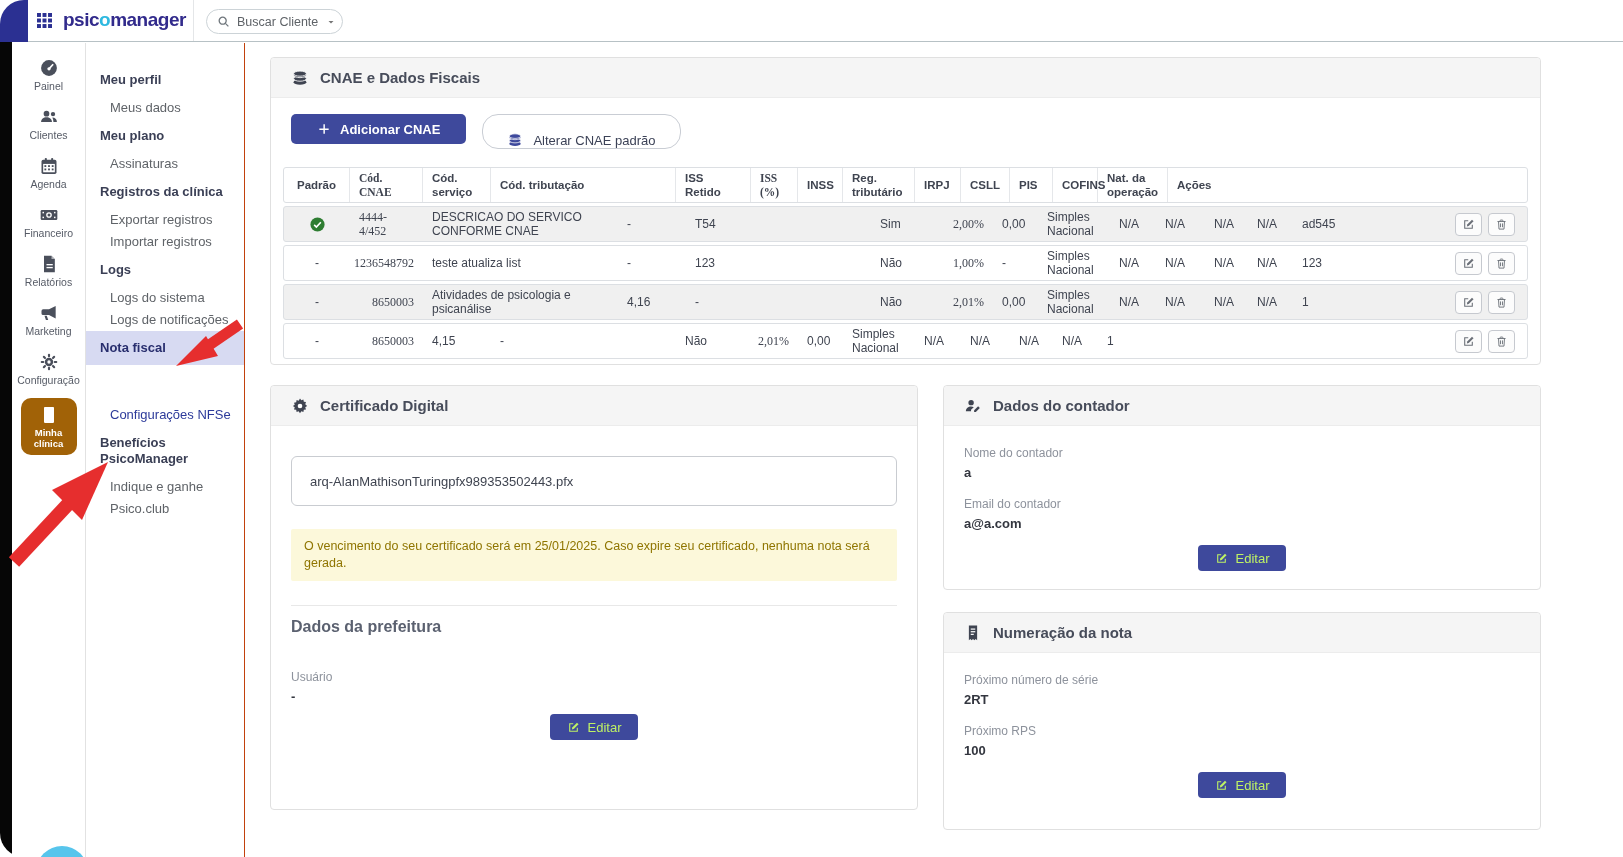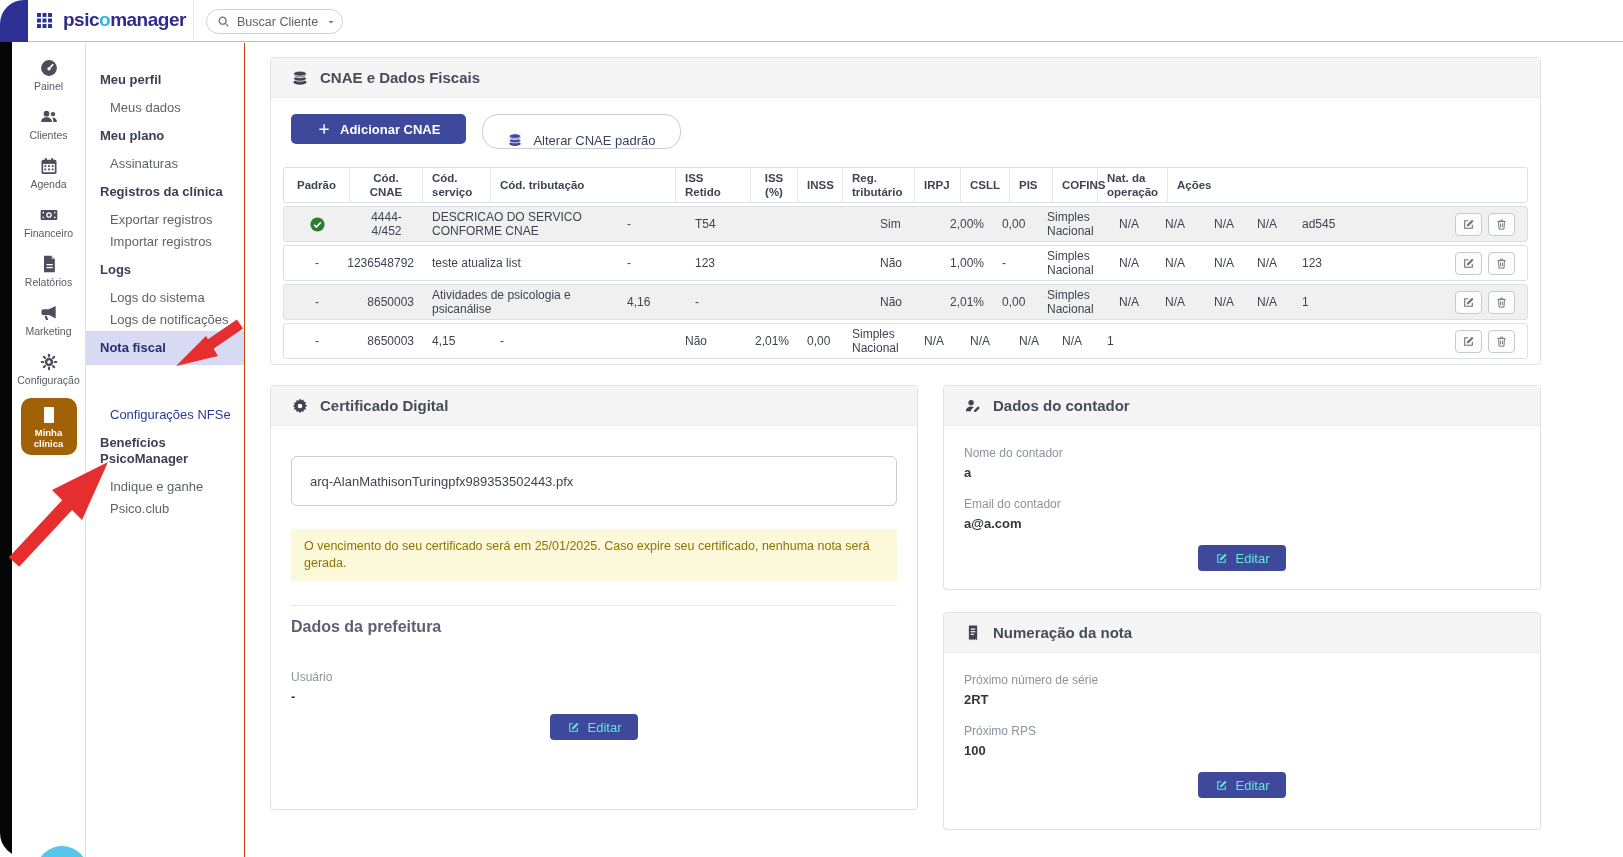--- a/index.html
+++ b/index.html
@@ -63,40 +63,40 @@
   .btn-pill .b-ic { width:16px; height:16px; color:#3e499c; display:flex; }
   .btn-pill .b-ic svg { width:16px; height:16px; }
 
   .tbl { margin-top:18px; }
   .tbl-head { display:flex; border:1px solid #dcdfe3; border-radius:3px; background:#fff; min-height:36px; }
   .tbl-head .cell { font-weight:700; font-size:11.5px; color:#3f4450; border-right:1px solid #e5e7ea; }
   .tbl-head .cell:last-child { border-right:none; }
   .tbl-row { display:flex; border:1px solid #dcdfe3; border-radius:3px; margin-top:3px; min-height:34px; background:#fff; }
   .tbl-row.striped { background:#f0f0f0; }
   .cell { padding:3px 9px; font-size:12px; color:#3f4450; display:flex; align-items:center; line-height:14px; flex:none; }
-  .cell.right { justify-content:flex-end; text-align:center; }
+  .cell.right { justify-content:flex-end; text-align:left;font-family:Liberation Serif, serif; }
   .cell.center { justify-content:center; text-align:center; }
   .cell.actions { flex:1; justify-content:flex-end; gap:6px; padding-right:12px; }
   .act-btn { width:27px; height:23px; border:1px solid #c6c9cf; border-radius:4px; background:#fcfcfc; color:#6b7078; display:flex; align-items:center; justify-content:center; cursor:pointer; }
   .act-btn svg { width:13px; height:13px; }
   .chk { width:17px; height:17px; display:flex; }
   .chk svg { width:17px; height:17px; }
 
   
   .cert-body { padding:0 20px; }
   .file-box { margin-top:30px; height:50px; border:1px solid #c9ccd1; border-radius:6px; display:flex; align-items:center; padding:0 18px; font-size:13px; color:#3f4450; cursor:pointer; background:#fff; }
   .warn { margin-top:23px; background:#fcf8da; color:#8f7500; font-size:12.5px; line-height:17px; padding:9px 13px; border-radius:2px; }
   .divider { margin-top:24px; border:none; border-top:1px solid #e8e8e8; }
   .sub-head { margin-top:12px; font-size:16px; font-weight:700; color:#5b6170; }
   .field-label { margin-top:34px; font-size:12px; color:#8d929c; }
   .field-label.tight { margin-top:17px; }
   .field-label.first { margin-top:20px; }
   .field-value { margin-top:5px; font-size:13px; font-weight:700; color:#33363f; }
   .btn-center { display:flex; justify-content:center; margin-top:10px; }
-  .btn-edit { display:flex; align-items:center; gap:8px; height:26px; padding:0 17px; background:#3e499c; color:#5eead4; border:none; border-radius:4px; font-size:13px; font-family:inherit; cursor:pointer; }
+  .btn-edit { display:flex; align-items:center; gap:8px; height:26px; padding:0 17px; background:#3e499c; color:#bef264; border:none; border-radius:4px; font-size:13px; font-family:inherit; cursor:pointer; }
   .btn-edit .b-ic { width:13px; height:13px; display:flex; }
   .btn-edit .b-ic svg { width:13px; height:13px; }
   .side-body { padding:0 20px; }
   .btn-center.pad { margin-top:14px; }
 
   
   .arrow { position:absolute; z-index:40; pointer-events:none; }
   .arrow-1 { left:166px; top:316px; }
   .arrow-2 { left:0px;  top:438px; }
 

